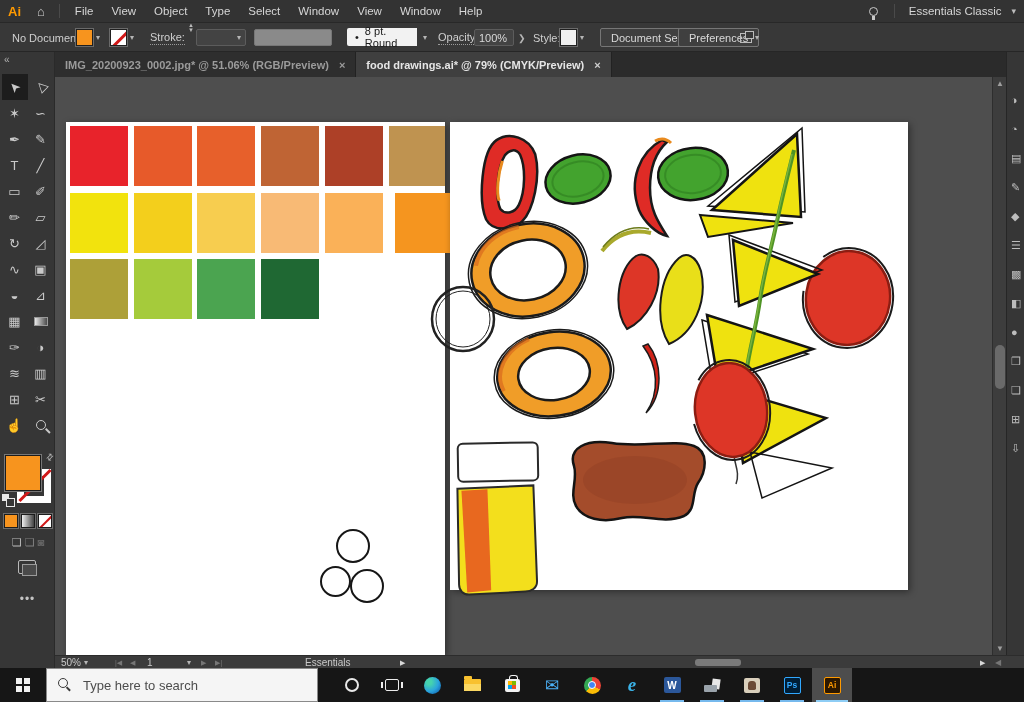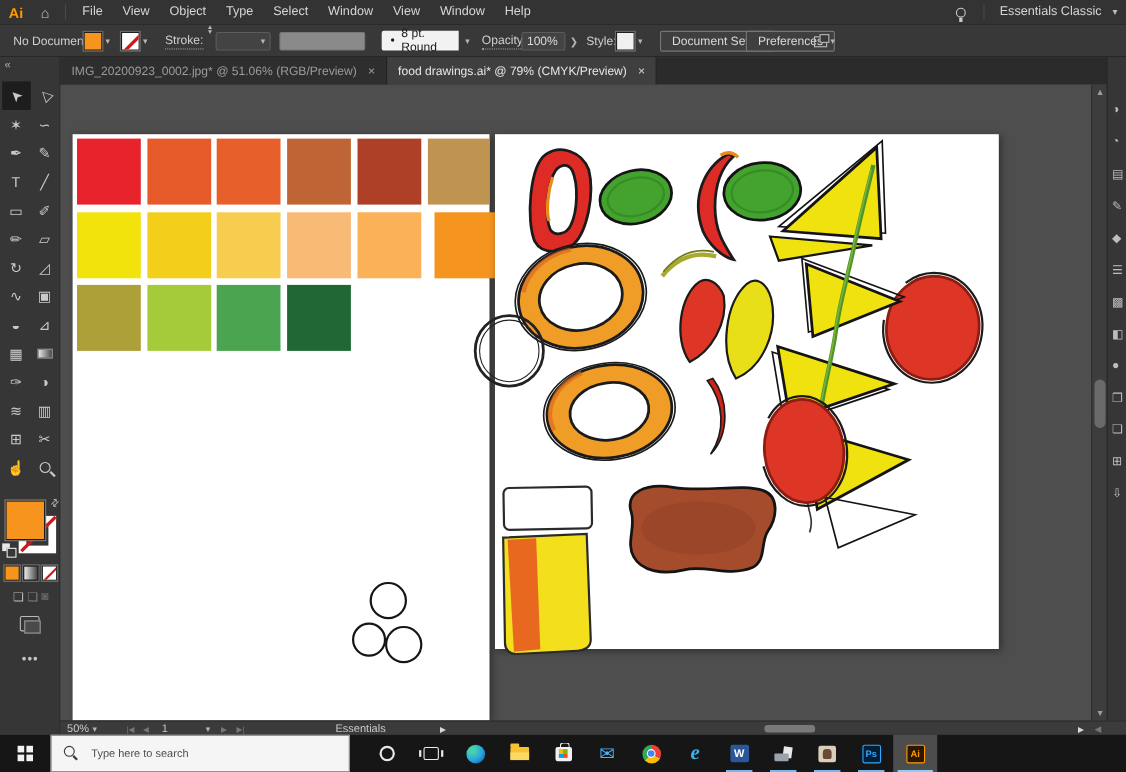--- a/index.html
+++ b/index.html
@@ -29,21 +29,21 @@
   .mini-chev { font-size:8px; color:#b5b5b5; margin-left:3px; }
   .dd { background:#434343; border:1px solid #5c5c5c; border-radius:2px; height:17px; display:flex; align-items:center; padding:0 4px; color:#d9d9d9; }
   .dd-disabled { background:#8a8a8a; border:1px solid #777; height:17px; border-radius:2px; }
   .stepper { display:flex; flex-direction:column; font-size:6px; color:#bbb; line-height:5px; margin:0 2px; }
   .brush-field { background:#f2f2f2; color:#1a1a1a; height:18px; border-radius:2px 0 0 2px; display:flex; align-items:center; padding:0 8px; }
   .cb-btn { border:1px solid #767676; border-radius:2px; height:19px; display:flex; align-items:center; padding:0 10px; color:#d9d9d9; background:#3f3f3f; }
   .panel-mini-icon { width:12px; height:10px; border:1px solid #bbb; position:relative; }
   .panel-mini-icon::after { content:""; position:absolute; right:-3px; top:-3px; width:7px; height:6px; border:1px solid #bbb; background:#383838; }
 
   
-  #tabbar { position:absolute; left:55px; top:52px; width:969px; height:25px; background:#2b2b2b; display:flex; align-items:flex-end; }
+  #tabbar { position:absolute; left:55px; top:52px; width:969px; height:25px; background:#2b2b2b; display:flex; align-items:flex-end;font-weight:bold; }
   .tab { height:25px; display:flex; align-items:center; padding:0 10px; font-size:11px; color:#9b9b9b; background:#2e2e2e; border-right:1px solid #222; }
   .tab.active { background:#3f3f3f; color:#e6e6e6; }
   .tab-close { margin-left:10px; font-size:11px; color:#9b9b9b; }
   .tab.active .tab-close { color:#d0d0d0; }
 
   
   #toolbar { position:absolute; left:0; top:52px; width:55px; height:616px; background:#363636; border-right:1px solid #2a2a2a; }
   #toolbar-collapse { position:absolute; left:4px; top:2px; color:#b0b0b0; font-size:10px; }
   #tool-grid { position:absolute; left:1px; top:22px; width:53px; display:grid; grid-template-columns:26px 26px; justify-content:center; }
   .tool { width:26px; height:26px; display:flex; align-items:center; justify-content:center; color:#c9c9c9; font-size:13px; position:relative; }
@@ -91,21 +91,21 @@
   .sb-dim { color:#767676; font-size:7px; }
   #h-thumb { position:absolute; left:640px; top:3px; width:46px; height:7px; background:#7a7a7a; border-radius:3px; }
 
   
   #taskbar { position:absolute; left:0; top:668px; width:1024px; height:34px; background:#161616; display:flex; align-items:center; }
   #start-btn { width:46px; height:34px; display:flex; align-items:center; justify-content:center; }
   .startlogo { width:14px; height:14px; position:relative; }
   .startlogo::before, .startlogo::after { content:""; position:absolute; left:0; width:6px; height:6px; background:#f2f2f2; box-shadow:8px 0 0 #f2f2f2; }
   .startlogo::before { top:0; } .startlogo::after { top:8px; }
   #tb-search { position:relative; width:272px; height:34px; }
-  #tb-search input { width:100%; height:100%; border:1px solid #8a8a8a; background:#f5f5f5; padding-left:36px; font-size:10px; font-family:"Liberation Sans",sans-serif; color:#333; }
+  #tb-search input { width:100%; height:100%; border:1px solid #8a8a8a; background:#f5f5f5; padding-left:36px; font-size:13px; font-family:"Liberation Sans",sans-serif; color:#333; }
   #tb-search input::placeholder { color:#4d4d4d; }
   .mag { position:absolute; left:12px; top:10px; width:13px; height:13px; }
   .mag::before { content:""; position:absolute; width:8px; height:8px; border:1.5px solid #3a3a3a; border-radius:50%; }
   .mag::after { content:""; position:absolute; width:5px; height:1.5px; background:#3a3a3a; transform:rotate(45deg); left:8px; top:10px; }
   #tb-apps { display:flex; height:34px; margin-left:14px; }
   .tb-app { width:40px; height:34px; display:flex; align-items:center; justify-content:center; position:relative; }
   .tb-app.running::after { content:""; position:absolute; bottom:0; left:8px; right:8px; height:2px; background:#76b9ed; }
   .tb-app.active { background:#4d4d4d; }
   .tb-app.active::after { left:4px; right:4px; background:#8ecdf5; }
   .cortana-ring { width:14px; height:14px; border:2px solid #e8e8e8; border-radius:50%; }

